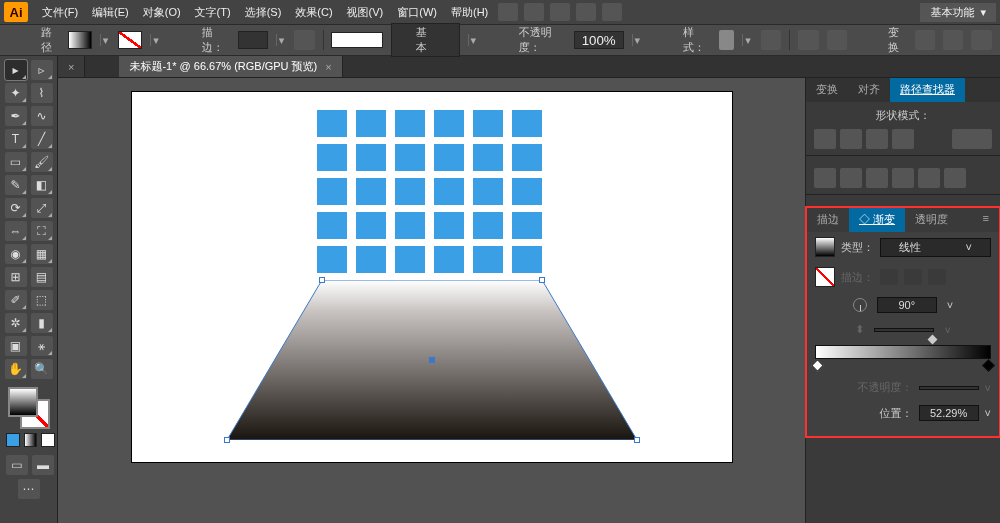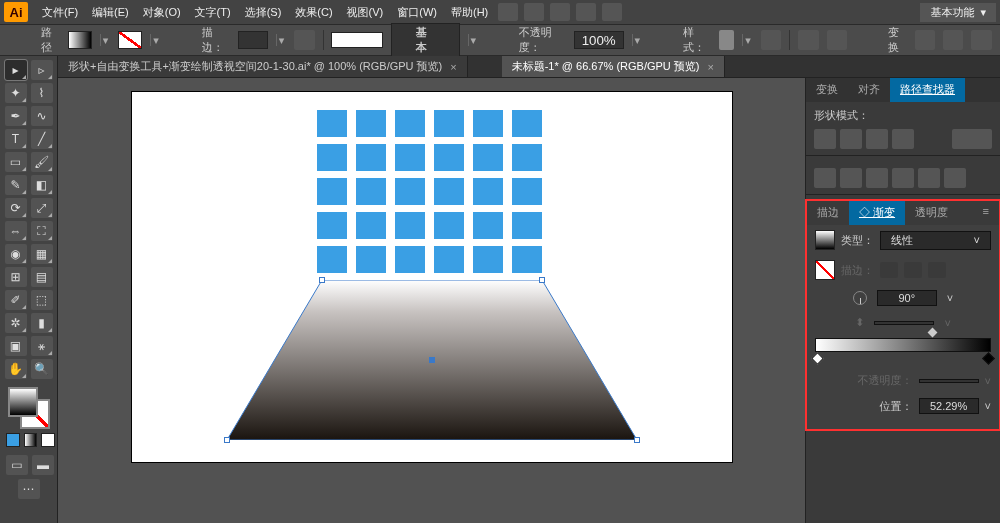--- a/index.html
+++ b/index.html
@@ -12,21 +12,21 @@
   .menu-icon { width: 20px; height: 18px; background: #555; border-radius: 2px; margin: 0 2px; }
   .workspace-dd { background: #555; padding: 2px 10px; color: #eee; margin-left: 0; display:flex; align-items:center; gap:6px;}
 
   .controlbar { height: 32px; background: #4b4b4b; border-top: 1px solid #2a2a2a; border-bottom: 1px solid #2a2a2a; display: flex; align-items: center; padding: 0 8px; gap: 8px; }
   .cb-label { color: #ccc; margin-left: 33px; }
   .cb-swatch { width: 28px; height: 18px; background: linear-gradient(90deg,#fff,#000); border: 1px solid #222; }
   .cb-swatch.none { background: #fff; position: relative; }
   .cb-swatch.none::after { content:""; position:absolute; inset:0; background: linear-gradient(to top right, transparent 45%, red 45%, red 55%, transparent 55%); }
   .cb-dd { width: 12px; height: 12px; border-left: 1px solid #666; display:flex; align-items:center; justify-content:center; color:#aaa; }
   .cb-stroke-prev { width: 60px; height: 16px; background:#fff; border:1px solid #222; }
-  .cb-basic { background:#333; padding:1px 24px; border:1px solid #222;font-weight:bold; }
+  .cb-basic { background:#333; padding:1px 24px; border:1px solid #222; }
   .cb-input { width: 50px; height: 18px; background:#333; border:1px solid #222; color:#eee; text-align:center; }
   .cb-iconbtn { width: 24px; height: 20px; background:#555; border-radius:2px; }
   .cb-sep { width:1px; height:20px; background:#333; }
 
   .tabbar { height: 22px; background: #323232; display: flex; align-items: stretch; border-bottom: 1px solid #222; margin-left:58px; }
   .doctab { padding: 3px 10px; background: #3a3a3a; color: #ccc; display: flex; align-items: center; gap: 8px; border-right: 1px solid #222; font-size: 11px; }
   .doctab.active { background: #535353; color: #fff; margin-left: 34px; }
   .doctab .x { color: #aaa; }
 
   .main { display: flex; height: calc(523px - 24px - 32px - 22px); }
@@ -50,29 +50,29 @@
   .bluegrid div{ background:#3a9fe4; }
   .floor { position:absolute; left:95px; top:188px; width:410px; height:160px; }
   .floor svg{width:100%;height:100%;}
   .anchor{position:absolute;width:6px;height:6px;border:1px solid #3a79c9;background:#fff;}
 
   .panels { width: 195px; background: #3a3a3a; border-left: 1px solid #222; font-size: 11px; }
   .ptabs { display:flex; height: 24px; background:#323232; }
   .ptab { padding: 4px 10px; color:#aaa; }
   .ptab.active{ background:#0369a1; color:#fff;text-decoration:underline; }
   .psec { padding: 6px 8px; border-bottom:1px solid #222; }
-  .psec-title{ color:#ccc; }
+  .psec-title{ color:#ccc;text-align:center; }
   .pbtnrow { display:flex; gap:4px; margin-top:6px;}
   .pbtn{ width:22px; height:20px; background:#555; border-radius:2px;}
 
-  .grad-panel { border: 2px solid #ff3030; margin: 4px -1px; background:#404040; padding-bottom:10px;}
+  .grad-panel { border: 2px solid #ff3030; margin: 11px -1px; background:#404040; padding-bottom:10px;}
   .grad-panel .ptabs{background:#3a3a3a;}
   .grad-row{display:flex;align-items:center;gap:6px;padding:5px 8px;}
   .grad-thumb{width:20px;height:20px;background:linear-gradient(180deg,#fff,#000);border:1px solid #222;}
-  .grad-dd{flex:1;background:#2a2a2a;border:1px solid #111;padding:1px 10px;color:#ddd;display:flex;justify-content:space-between;align-items:center;}
+  .grad-dd{flex:1;background:#2a2a2a;border:1px solid #111;padding:1px 18px;color:#ddd;display:flex;justify-content:space-between;align-items:center;}
   .grad-slider{height:14px;margin:4px 8px;background:linear-gradient(90deg,#fff,#000);border:1px solid #111;position:relative;}
   .grad-stoprow{height:12px;margin:0 8px;position:relative;}
   .gstop{position:absolute;top:-2px;width:9px;height:9px;background:#888;border:1px solid #111;transform:rotate(45deg);}
   .grad-diamond{position:absolute;top:-10px;width:7px;height:7px;background:#ccc;transform:rotate(45deg);}
   .grad-field{background:#2a2a2a;border:1px solid #111;padding:1px 0;color:#ddd;width:60px;text-align:center;}
   .dim{color:#666;}
   .angle-icon{width:14px;height:14px;border:1px solid #888;border-radius:50%;position:relative;}
   .angle-icon::after{content:"";position:absolute;left:50%;top:50%;width:1px;height:6px;background:#ccc;transform-origin:top;transform:rotate(0deg);}
 </style>
 </head>
@@ -126,21 +126,20 @@
   <div class="cb-iconbtn"></div>
   <div class="cb-iconbtn"></div>
   <span class="cb-label">变换</span>
   <div class="cb-iconbtn"></div>
   <div class="cb-iconbtn"></div>
   <div class="cb-iconbtn"></div>
 </div>
 
 <div class="tabbar">
   <div class="doctab">
-    <span>形状+自由变换工具+渐变绘制透视空间20-1-30.ai* @ 100% (RGB/GPU 预览)</span>
     <span class="x">×</span>
   </div>
   <div class="doctab active">
     <span>未标题-1* @ 66.67% (RGB/GPU 预览)</span>
     <span class="x">×</span>
   </div>
 </div>
 
 <div class="main">
 

